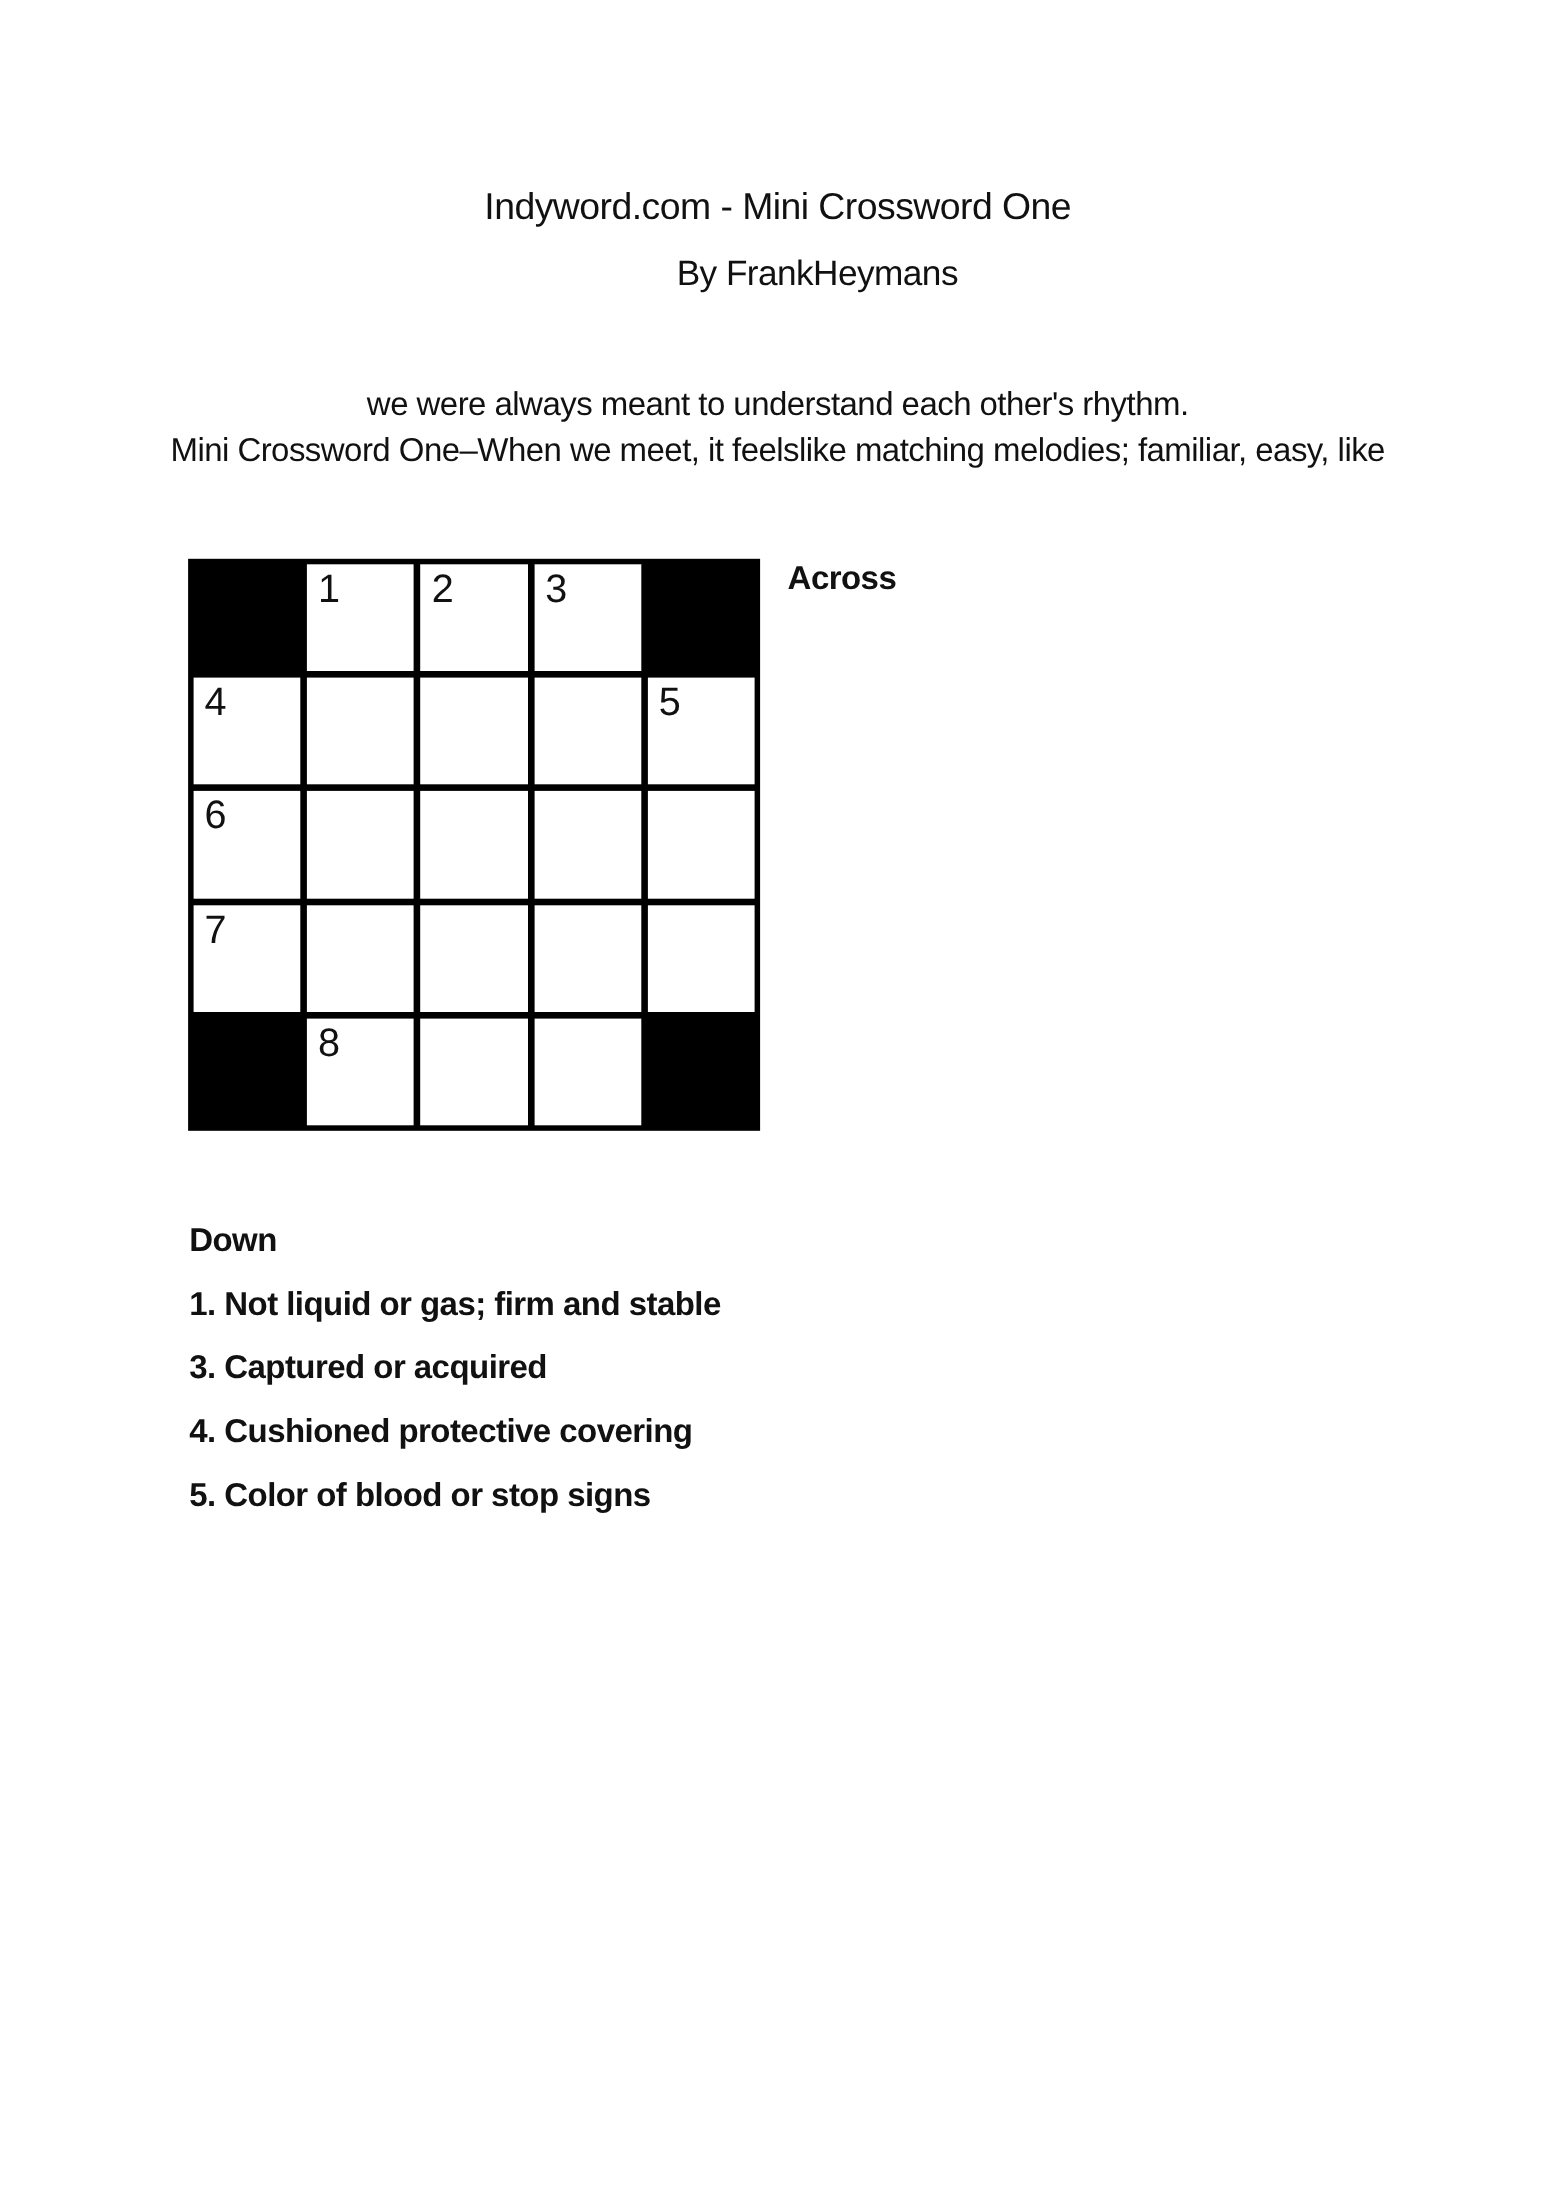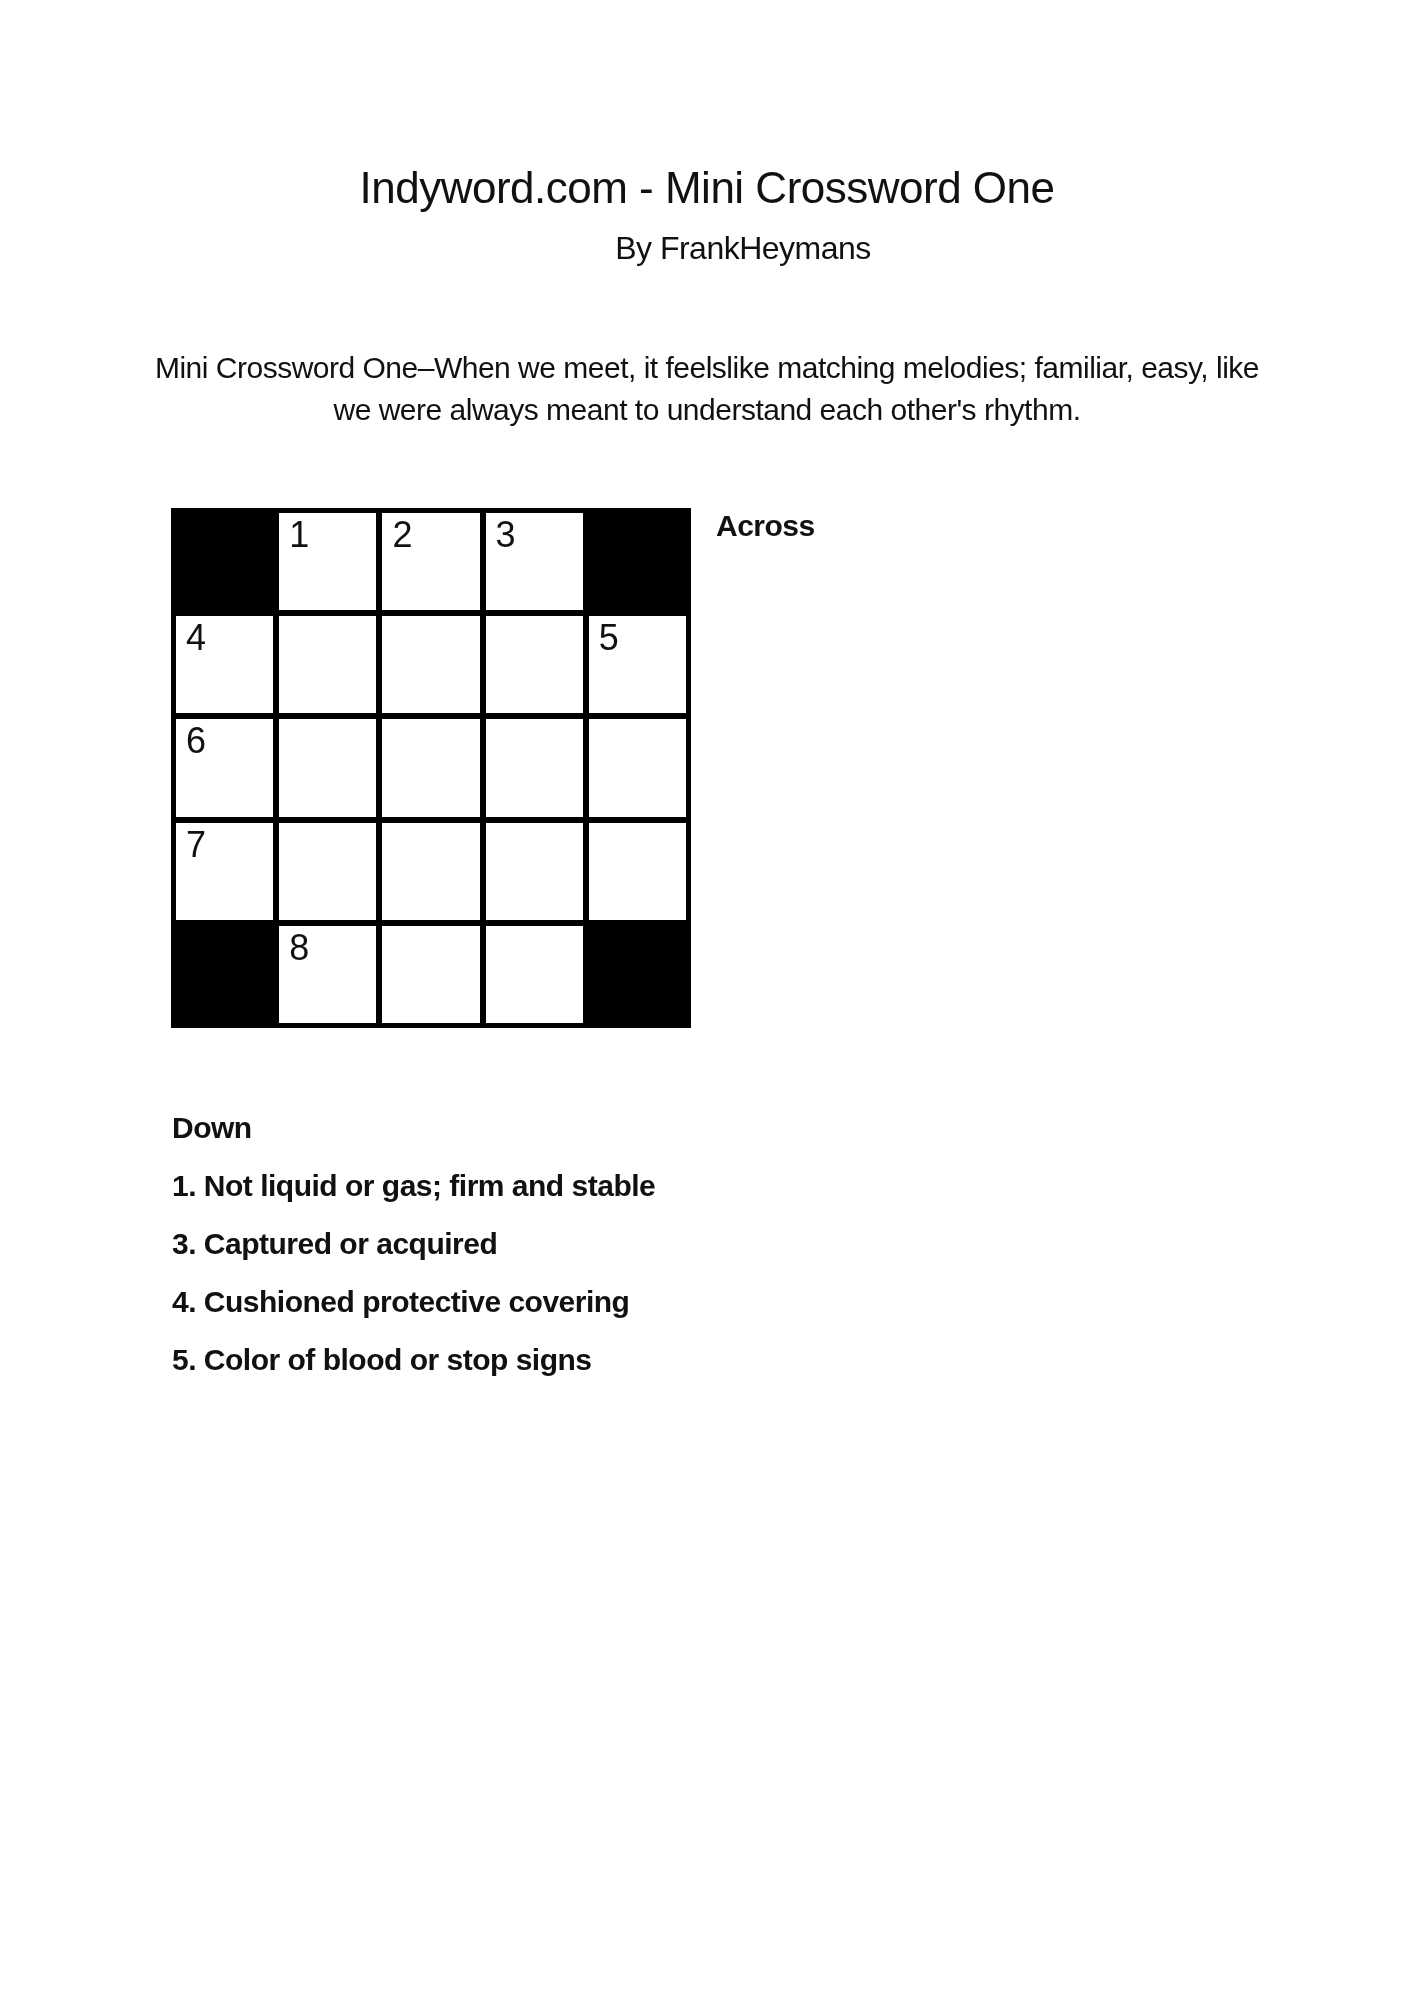--- a/index.html
+++ b/index.html
@@ -10,21 +10,21 @@
     background: #ffffff;
     font-family: "Liberation Sans", "DejaVu Sans", sans-serif;
     color: #111111;
     overflow: hidden;
   }
   .doc-title {
     position: absolute;
     top: 167px; left: 0;
     width: 100%;
     text-align: center;
-    font-size: 44px;
+    font-size: 34px;
     line-height: 42px;
     letter-spacing: -0.5px;
   }
   .doc-byline {
     position: absolute;
     top: 228px; left: 0;
     width: 100%;
     text-align: center;
     font-size: 32px;
     line-height: 40px;
@@ -77,22 +77,22 @@
 </head>
 <body>
 
 <div class="page">
 
   <div class="doc-title">Indyword.com - Mini Crossword One</div>
 
   <div class="doc-byline">By FrankHeymans</div>
 
   <div class="doc-subtitle">
+    <div>we were always meant to understand each other's rhythm.</div>
     <div>Mini Crossword One–When we meet, it feelslike matching melodies; familiar, easy, like</div>
-    <div>we were always meant to understand each other's rhythm.</div>
   </div>
 
   <div class="xw-grid">
       <div class="cell black"></div>
       <div class="cell">
         <span class="cellnum">1</span>
       </div>
       <div class="cell">
         <span class="cellnum">2</span>
       </div>

